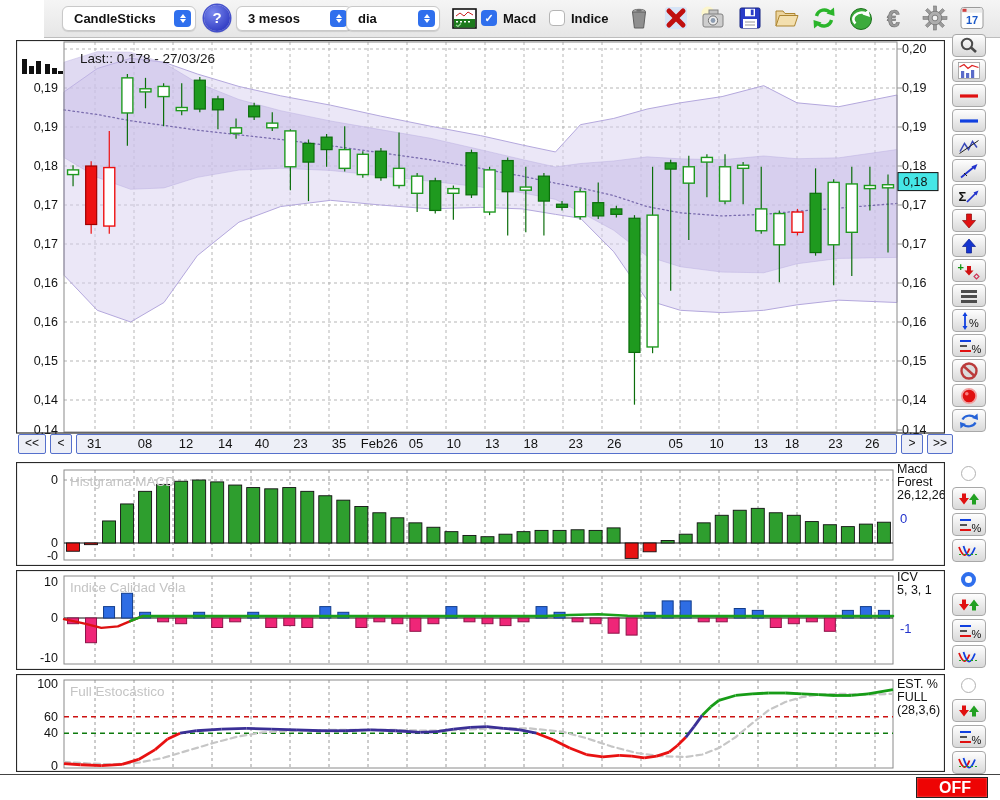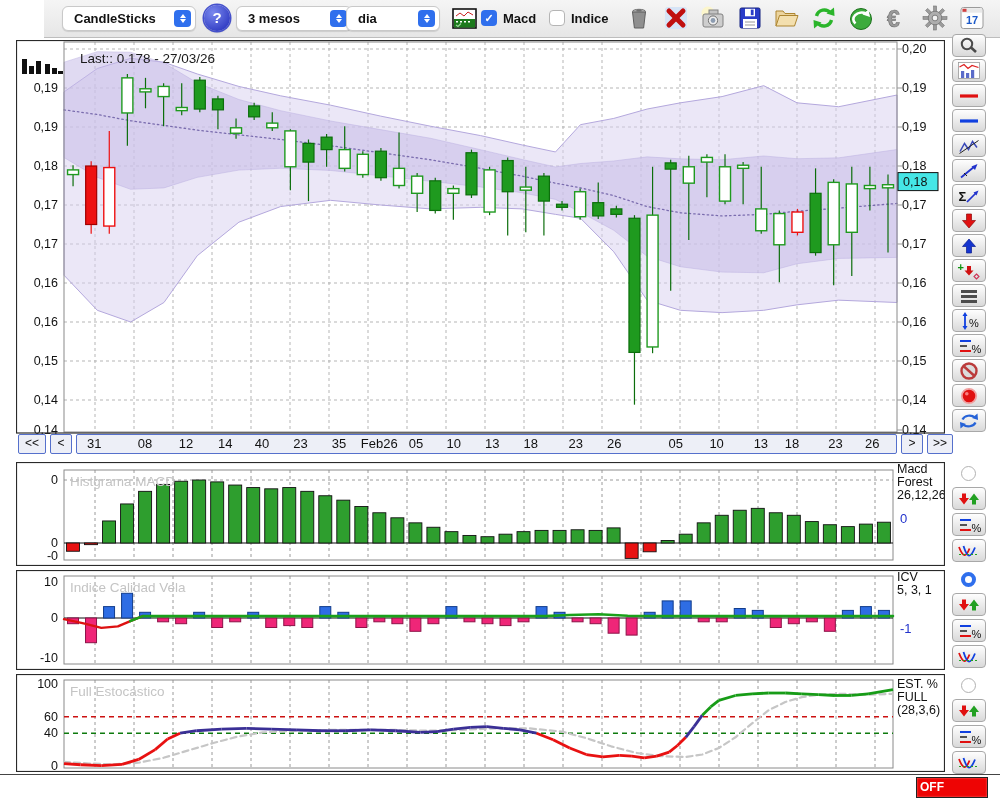--- a/index.html
+++ b/index.html
@@ -35,21 +35,21 @@
   #date-bar { position:absolute; left:76px; top:434px; width:821px; height:20px; border:1.5px solid #5570cc;
               background:#edeff7; border-radius:2px;padding-left:39px; }
   #date-bar span { position:absolute; top:1px; transform:translateX(-50%); font-size:13px; color:#111; }
   
   .sidebar-btn { position:absolute; left:952px; width:34px; height:23px; border:1px solid #a8a8a8; border-radius:4px;
                  background:linear-gradient(#fefefe,#d9d9d9); display:flex; align-items:center; justify-content:center; }
   .sidebar-btn svg { display:block; }
   
   #status-bar { position:absolute; left:0; top:774px; width:1000px; height:26px; background:#fff; border-top:1px solid #444;}
   #off-badge { position:absolute; left:916px; top:777px; width:72px; height:21px; background:#ee0404;
-               border:1px solid #222; color:#fff; font-size:12px; font-weight:700; line-height:19px; padding-left:3px;
+               border:1px solid #222; color:#fff; font-size:16px; font-weight:700; line-height:19px; padding-left:22px;
                box-shadow:inset 0 0 2px rgba(255,255,255,.5); }
   svg text { font-family:"Liberation Sans", sans-serif; }
 </style>
 </head>
 <body>
 
 <div id="toolbar">
   <div class="select" style="left:18px; width:134px;">
     <span>CandleSticks</span>
     <span class="stepper">

